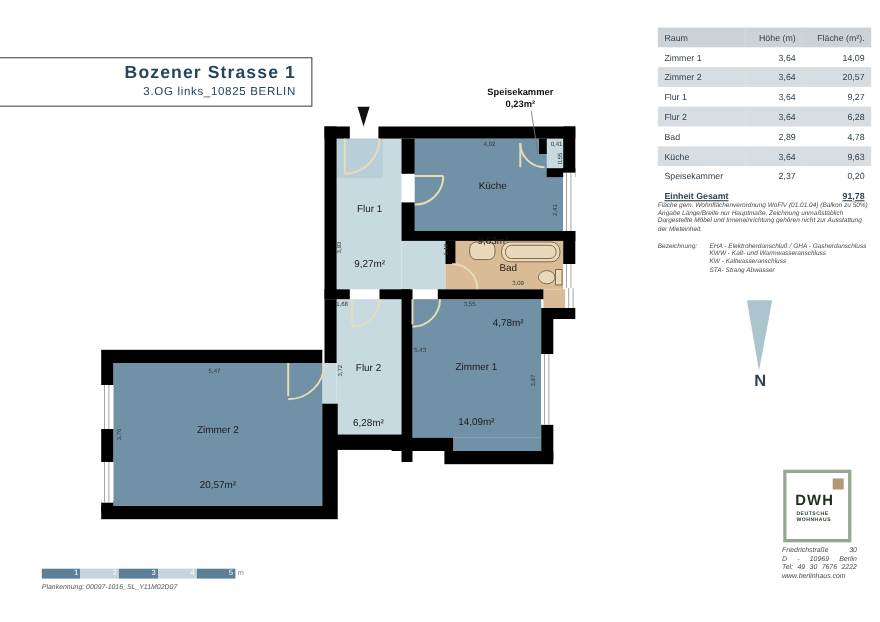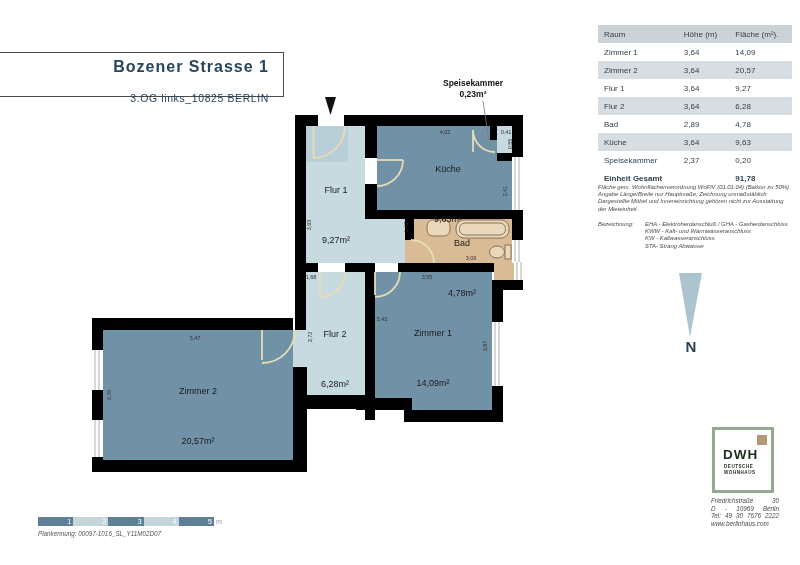--- a/index.html
+++ b/index.html
@@ -3,39 +3,39 @@
 <meta charset="utf-8">
 <style>
   html,body{margin:0;padding:0;background:#fff;}
   .page{position:relative;width:800px;height:565px;background:#fff;overflow:hidden;
         font-family:"Liberation Sans", sans-serif;color:#222;}
   
   .title-box{position:absolute;left:-2px;top:52px;width:286px;height:45px;
              border:1.5px solid #4a4a4a;background:#fff;box-sizing:border-box;
              text-align:right;padding:5px 14px 0 0;}
   .title-box .title{font-size:16px;letter-spacing:1px;color:#27455c;font-weight:bold;}
-  .title-box .subtitle{font-size:10.5px;letter-spacing:0.6px;color:#27455c;margin-top:16px;}
+  .title-box .subtitle{font-size:10.5px;letter-spacing:0.6px;color:#27455c;margin-top:1px;}
   
   svg.plan{position:absolute;left:0;top:0;width:800px;height:565px;}
   
   .room-label{position:absolute;width:88px;text-align:center;font-size:9px;color:#1b1b1b;line-height:1.25;}
   .room-label .area{display:block;margin-top:39px;}
   .spk-label{position:absolute;left:427px;top:78px;width:92px;text-align:center;
              font-size:8.5px;font-weight:bold;color:#111;line-height:1.25;}
   
   .dim{position:absolute;font-size:5.5px;color:#333;width:22px;text-align:center;line-height:6px;}
   .dim.v{transform:rotate(-90deg);transform-origin:center;}
   
   .room-table{position:absolute;left:598px;top:25px;width:194px;border-collapse:collapse;
               font-size:8px;color:#33424c;}
   .room-table th,.room-table td{padding:4.5px 6px;font-weight:normal;text-align:left;margin-left:40px;}
   .room-table th{background:#ccd3d7;}
-  .room-table td.num,.room-table th.num{text-align:left;}
+  .room-table td.num,.room-table th.num{text-align:right;}
   .room-table tbody tr:nth-child(even){background:#d7dde0;}
-  .room-table tr.total-row{background:#fff !important;font-weight:bold;}
+  .room-table tr.total-row{background:#fff !important;font-weight:bold;text-decoration:underline;}
   .room-table tr.total-row td{font-weight:bold;}
   
   .notes{position:absolute;left:598px;top:184px;width:200px;font-size:5.9px;font-style:italic;
          color:#4a4a4a;line-height:1.22;}
   .bez{position:absolute;left:598px;top:221px;width:202px;font-size:5.9px;font-style:italic;
        color:#4a4a4a;line-height:1.22;display:flex;}
   .bez .bez-label{width:47px;flex:none;}
   
   .north-n{position:absolute;left:681px;top:338px;width:20px;text-align:center;
            font-size:15px;font-weight:bold;color:#2b4050;}

